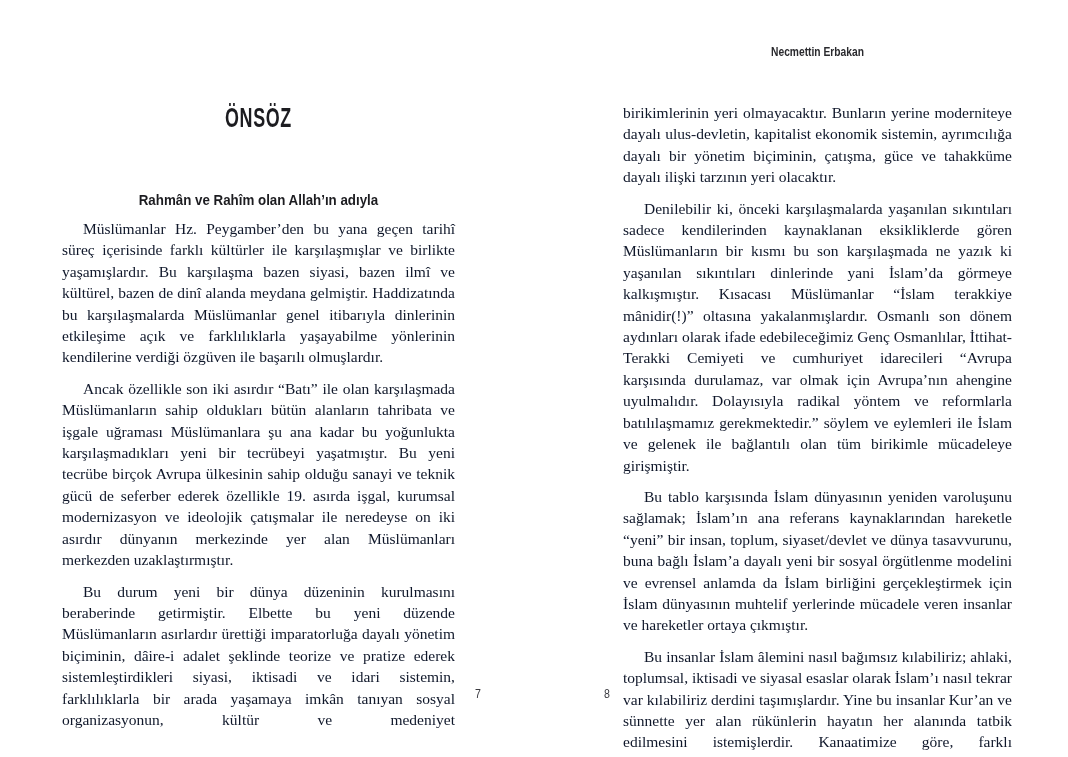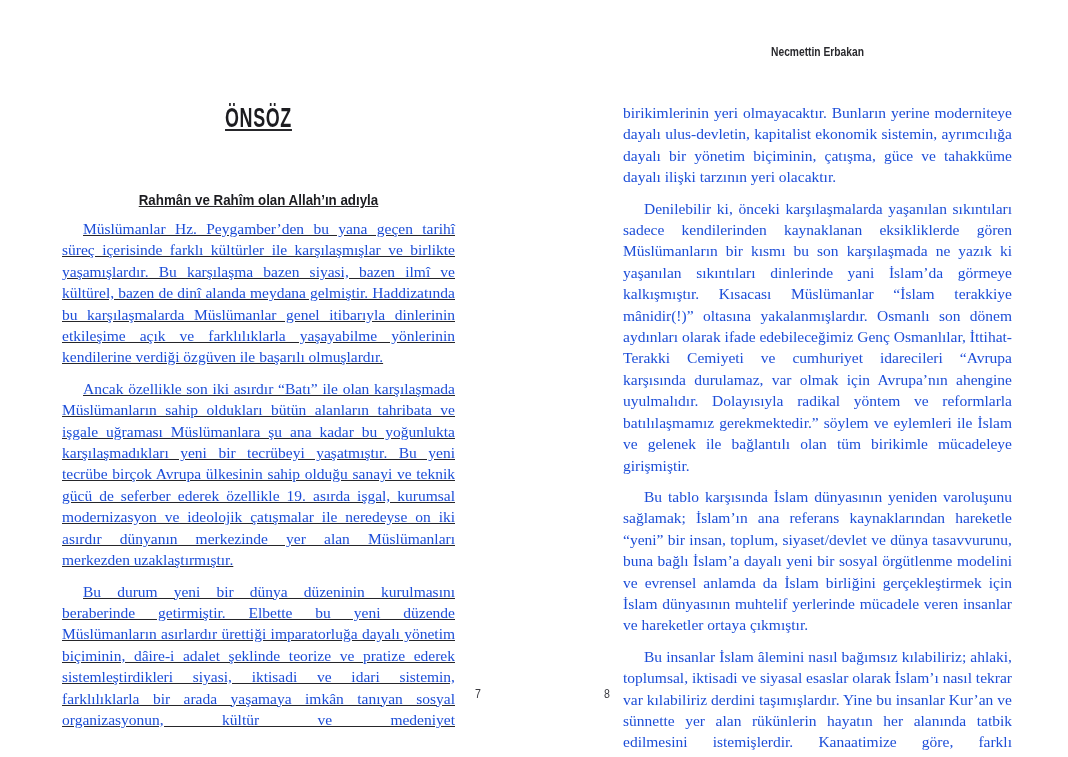--- a/index.html
+++ b/index.html
@@ -13,21 +13,21 @@
     height: 757px;
     background: #ffffff;
     overflow: hidden;
     font-family: "Liberation Serif", serif;
     color: #26262a;
   }
   .page-column {
     position: absolute;
     top: 0;
   }
-  .col-left  { left: 62px;  width: 393px; text-decoration: underline; }
+  .col-left  { left: 62px;  width: 393px; }
   .col-right { left: 623px; width: 389px; }
 
   
   .chapter-title {
     margin: 103px 0 58px 0;
     font-family: "Liberation Sans", sans-serif;
     font-weight: 700;
     font-size: 28px;
     line-height: 30px;
     text-align: center;
@@ -62,21 +62,21 @@
     transform: scaleX(0.82);
     transform-origin: 50% 50%;
   }
 
   .body-text p {
     margin: 0 0 10px 0;
     font-size: 15.5px;
     line-height: 21.4px;
     text-align: justify;
     text-indent: 21px;
-    color: #1d4ed8;
+    color: #0f172a;
   }
   .body-text p.no-indent { text-indent: 0; }
   .body-text p.cont { text-align-last: justify; }
 
   .page-number {
     position: absolute;
     top: 687px;
     width: 20px;
     font-family: "Liberation Sans", sans-serif;
     font-size: 12.5px;

